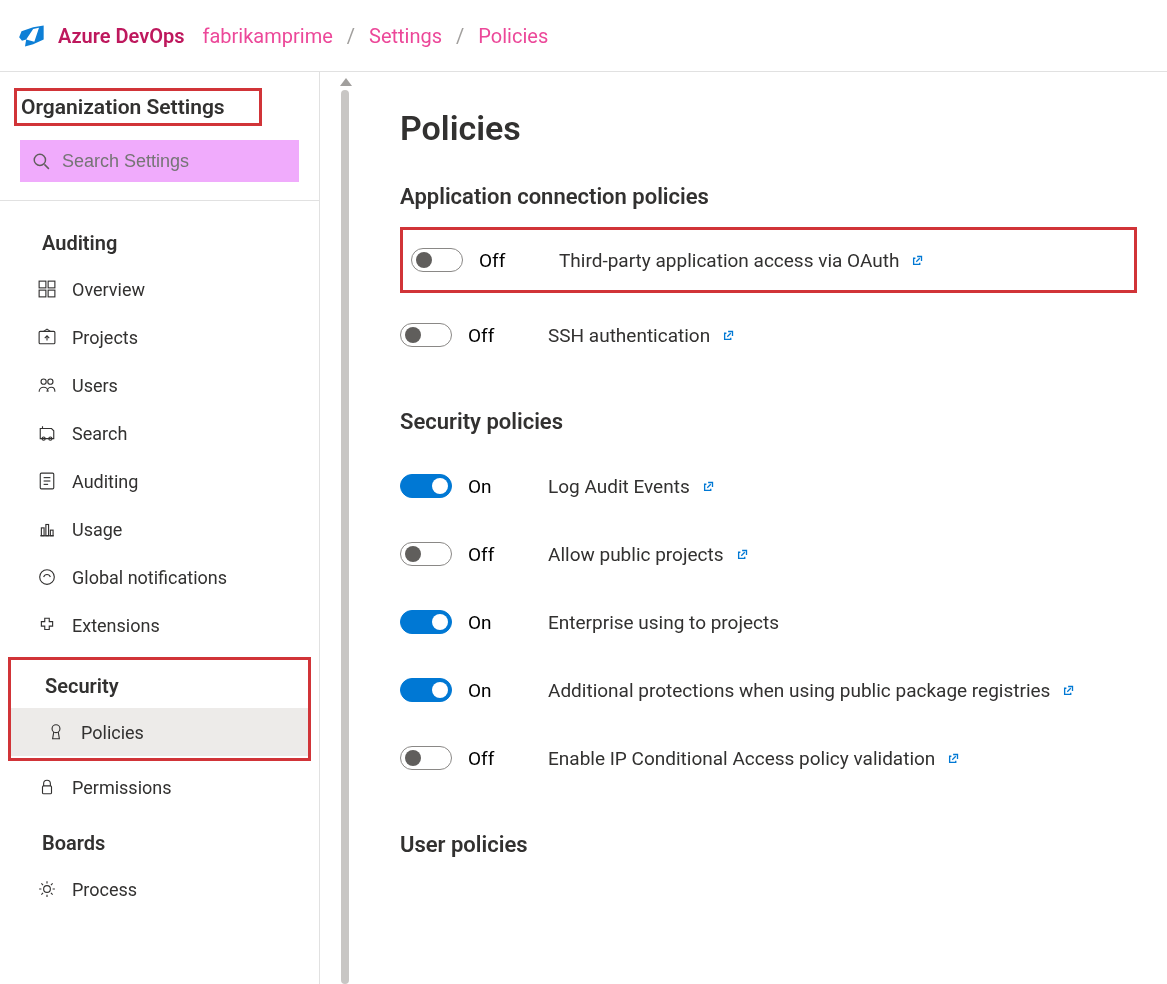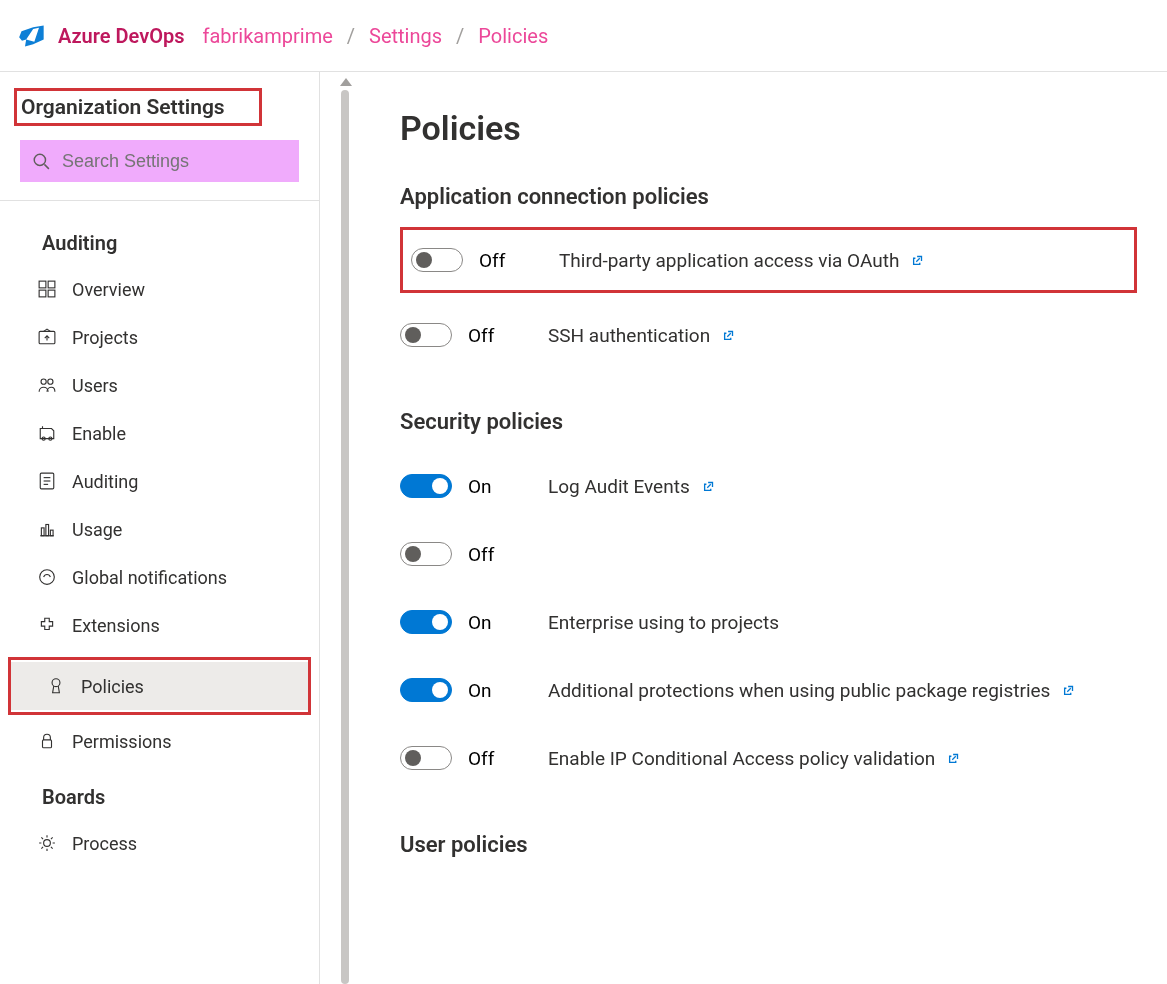--- a/index.html
+++ b/index.html
@@ -274,21 +274,21 @@
     </div>
     <div class="nav-item">
       <span class="nav-icon">
           <svg width="18" height="18" viewBox="0 0 16 16">
             <path d="M2 4h10l2 2v7H2z" fill="none" stroke="currentColor"></path>
             <circle cx="5" cy="13" r="1.4" fill="none" stroke="currentColor"></circle>
             <circle cx="11" cy="13" r="1.4" fill="none" stroke="currentColor"></circle>
             <line x1="4" y1="2" x2="4" y2="4" stroke="currentColor"></line>
           </svg>
         </span>
-      <span>Enable</span>
+      <span>Search</span>
     </div>
     <div class="nav-item">
       <span class="nav-icon">
           <svg width="18" height="18" viewBox="0 0 16 16">
             <rect x="2" y="1" width="12" height="14" rx="1" fill="none" stroke="currentColor"></rect>
             <line x1="5" y1="5" x2="11" y2="5" stroke="currentColor"></line>
             <line x1="5" y1="8" x2="11" y2="8" stroke="currentColor"></line>
             <line x1="5" y1="11" x2="9" y2="11" stroke="currentColor"></line>
           </svg>
         </span>
@@ -317,20 +317,21 @@
     <div class="nav-item">
       <span class="nav-icon">
           <svg width="18" height="18" viewBox="0 0 16 16">
             <path d="M6 2h4v3h3v4h-3v3H6v-3H3V5h3z" fill="none" stroke="currentColor"></path>
           </svg>
         </span>
       <span>Extensions</span>
     </div>
 
     <div class="annot-block" style="margin:8px 8px 2px 8px;">
+      <div class="group-label" style="padding-top:12px;padding-left:34px;">Security</div>
       <div class="nav-item selected" style="padding-left:34px;">
         <span class="nav-icon">
             <svg width="18" height="18" viewBox="0 0 16 16">
               <circle cx="8" cy="5" r="3.5" fill="none" stroke="currentColor"></circle>
               <path d="M6 8l-1 6h6l-1-6" fill="none" stroke="currentColor"></path>
             </svg>
           </span>
         <span>Policies</span>
       </div>
     </div>
@@ -410,20 +411,28 @@
             </svg>
           </span>
       </div>
     </div>
 
     <div class="policy-row tall">
       <div class="toggle">
           <div class="knob"></div>
         </div>
       <div class="toggle-state">Off</div>
+      <div class="policy-label">
+        <span>Allow public projects</span>
+        <span class="link-icon">
+            <svg width="14" height="14" viewBox="0 0 16 16">
+              <path d="M6 10l4-4M7 4h5v5M5 6H3v7h7v-2" fill="none" stroke="#0078d4" stroke-width="1.5"></path>
+            </svg>
+          </span>
+      </div>
     </div>
 
     <div class="policy-row tall">
       <div class="toggle on">
           <div class="knob"></div>
         </div>
       <div class="toggle-state">On</div>
       <div class="policy-label">
         <span>Enterprise using to projects</span>
       </div>

